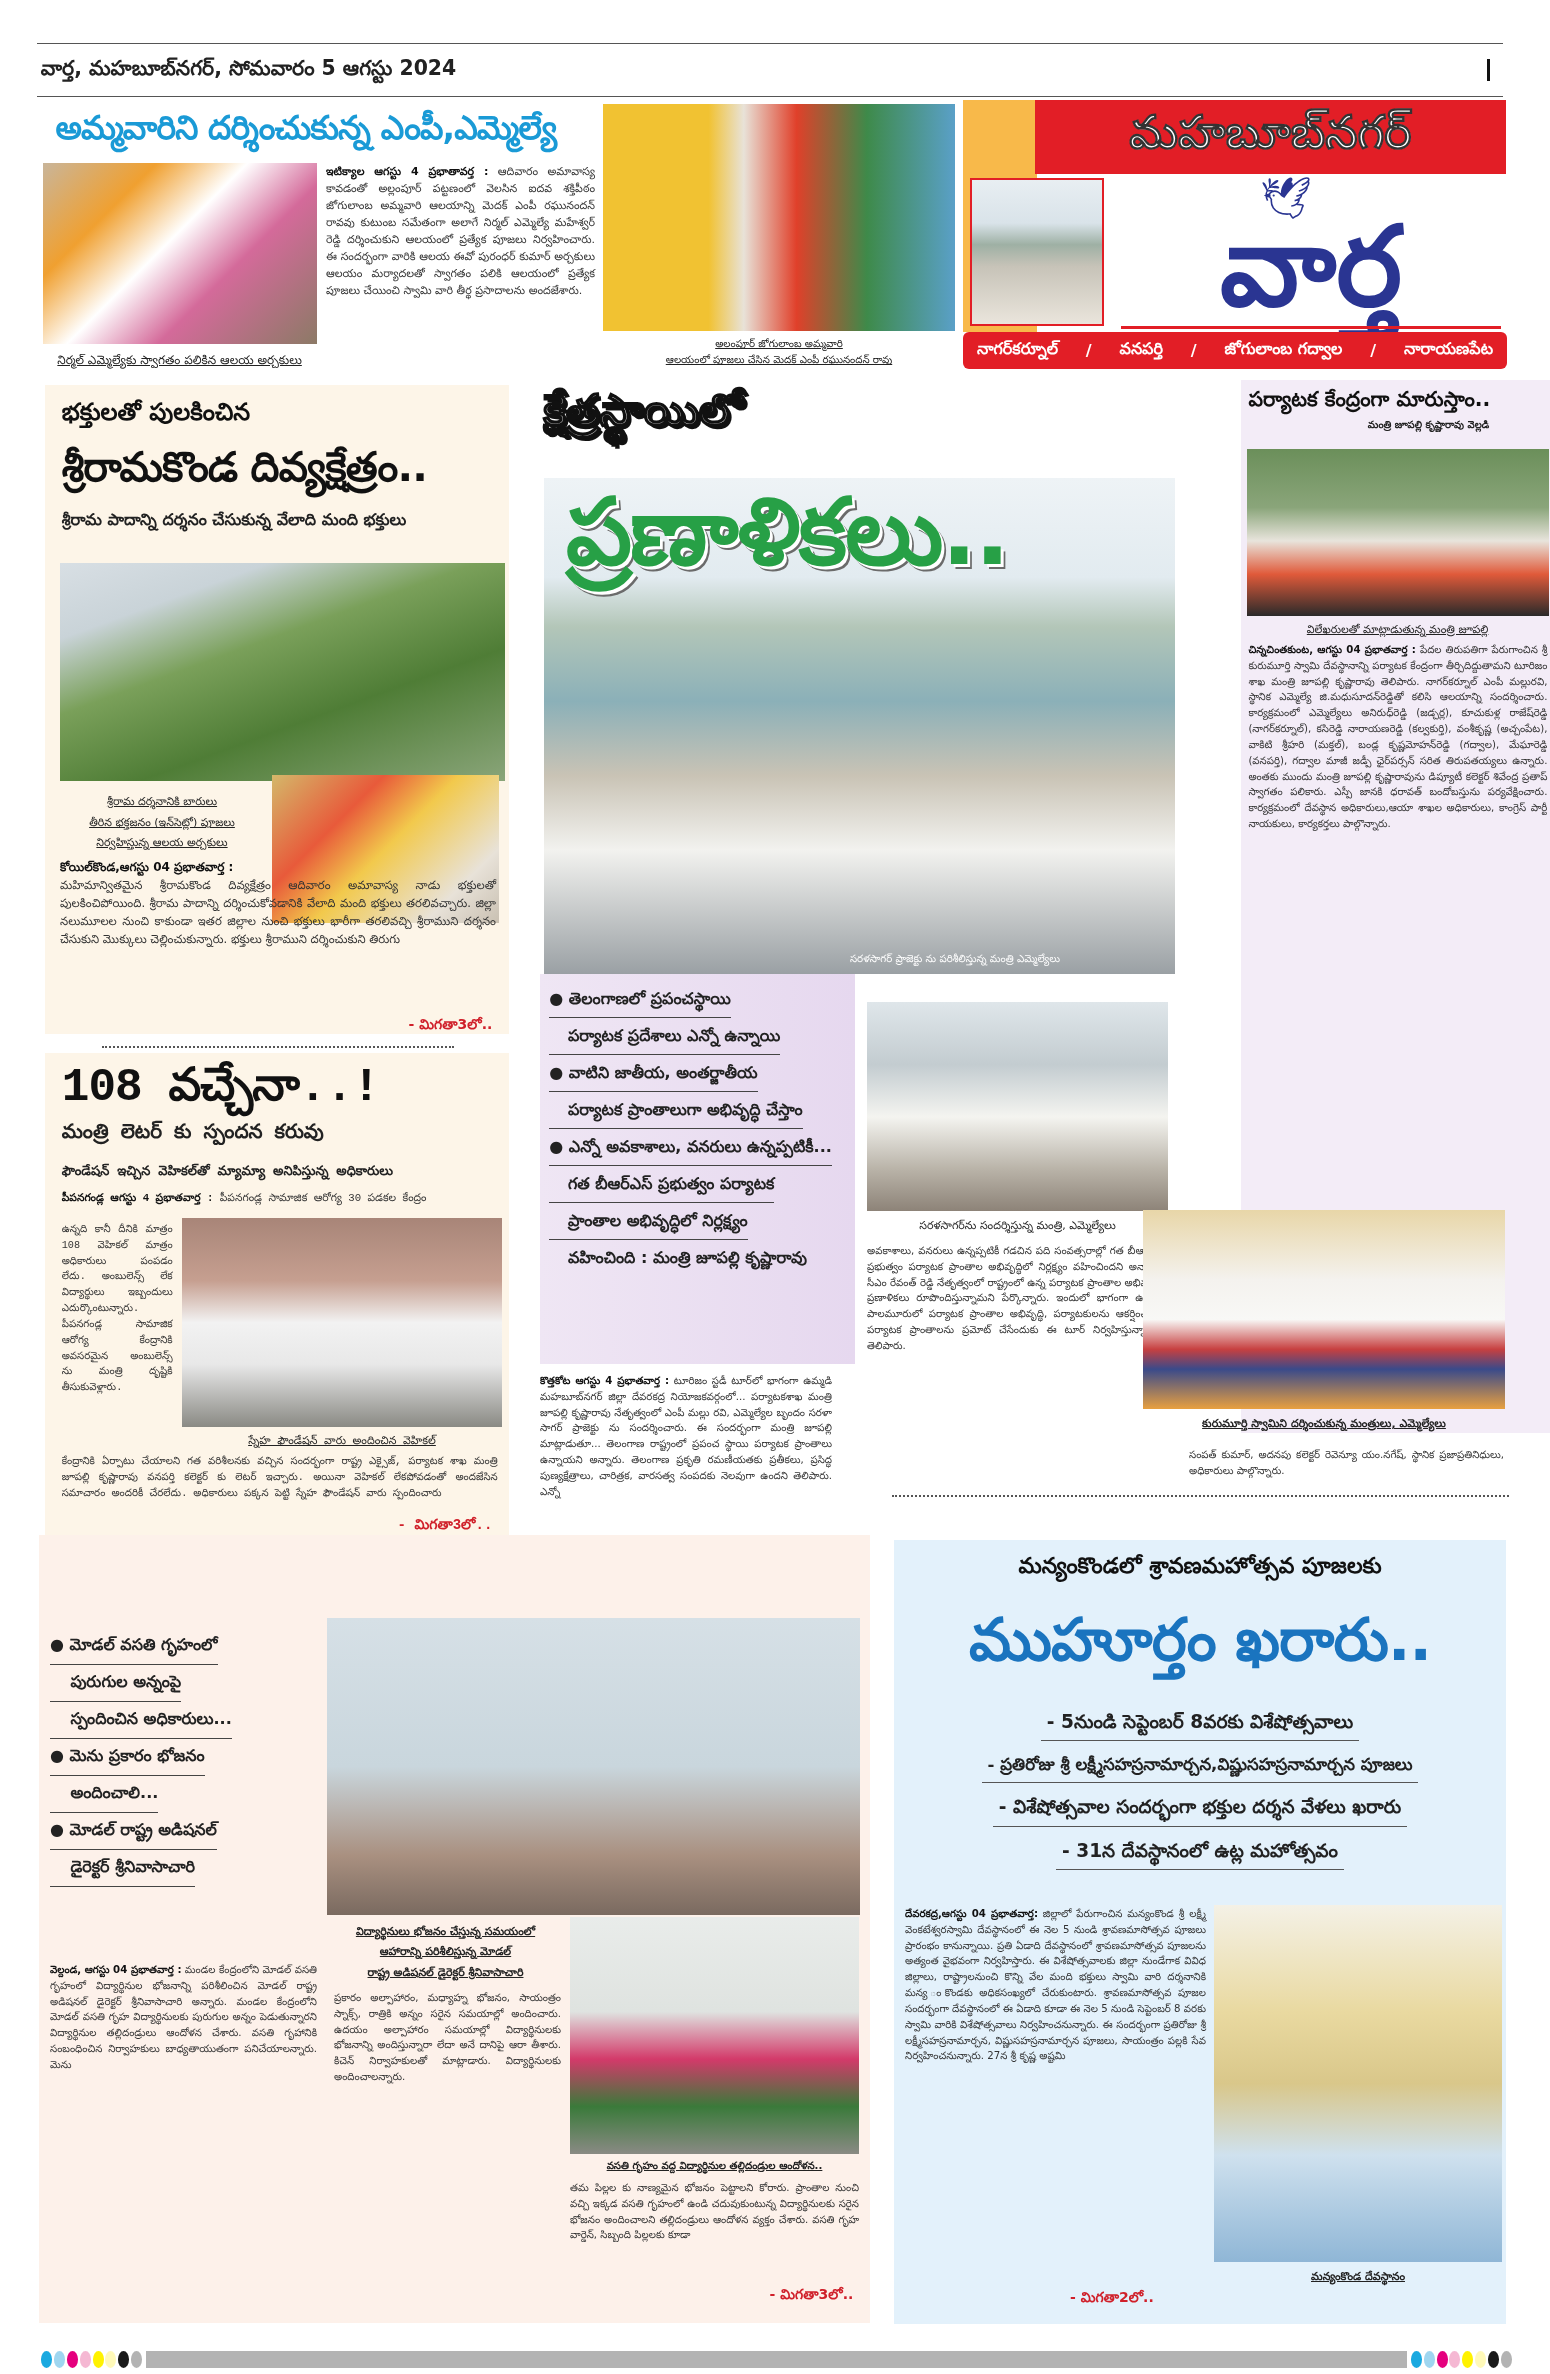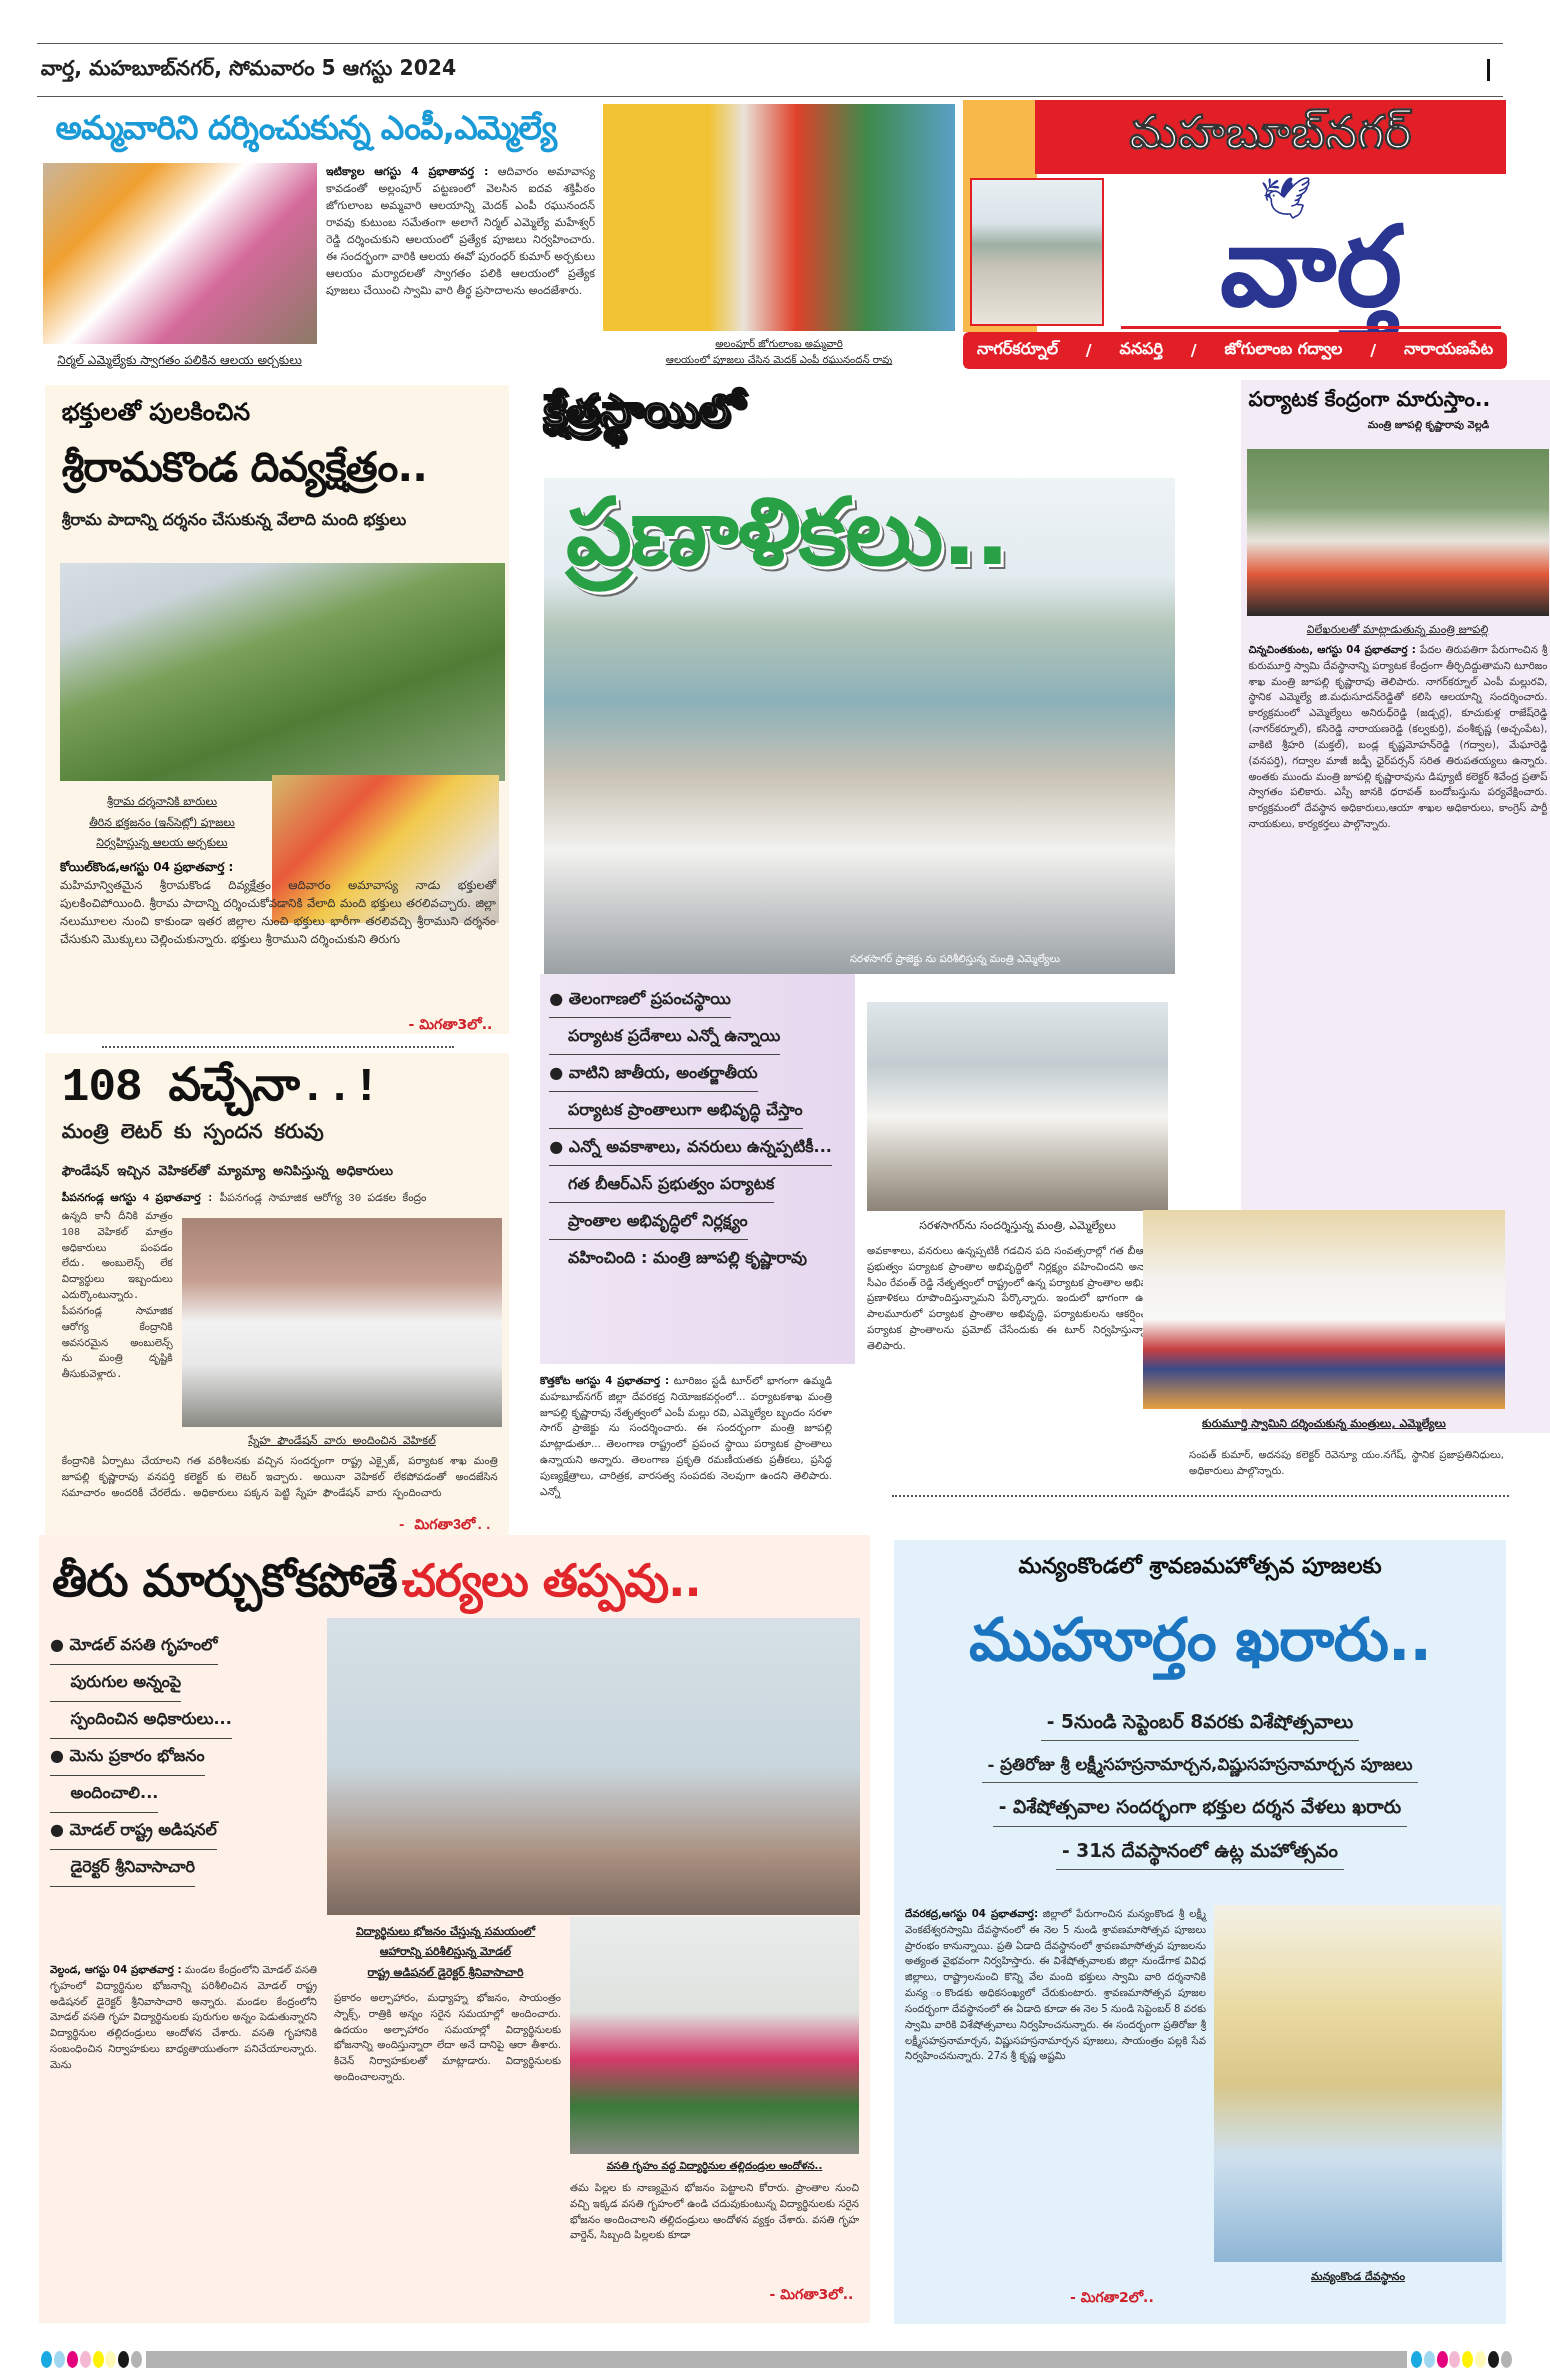--- a/index.html
+++ b/index.html
@@ -108,21 +108,21 @@
 <div class="abs dotted" style="left:102px; top:1046px; width:352px;"></div>
 
 <div class="abs cream" style="left:45px; top:1053px; width:464px; height:487px;font-family:Liberation Mono, monospace;">
   <div class="h-black-lg" style="position:absolute; left:16.7px; top:7.4px; font-size:46px;">108 వచ్చేనా..!</div>
   <div class="h-sub" style="position:absolute; left:16.7px; top:68px; font-size:20px;">మంత్రి లెటర్ కు స్పందన కరువు</div>
   <div class="h-sub" style="position:absolute; left:16.7px; top:111px; font-size:13px;">ఫౌండేషన్ ఇచ్చిన వెహికల్‌తో మ్యామ్యా అనిపిస్తున్న అధికారులు</div>
   <div class="body-text" style="position:absolute; left:16.7px; top:137px; width:436px; font-size:10.7px;">
     <span class="dateline">పీపనగండ్ల ఆగస్టు 4 ప్రభాతవార్త :</span>
     <span>పీపనగండ్ల సామాజిక ఆరోగ్య 30 పడకల కేంద్రం</span>
   </div>
-  <div class="body-text" style="position:absolute; left:16.7px; top:156px; width:111px; font-size:10.2px;">ఉన్నది కానీ దీనికి మాత్రం 108 వెహికల్ మాత్రం అధికారులు పంపడం లేదు. అంబులెన్స్ లేక విద్యార్థులు ఇబ్బందులు ఎదుర్కొంటున్నారు. పీపనగండ్ల సామాజిక ఆరోగ్య కేంద్రానికి అవసరమైన అంబులెన్స్ ను మంత్రి దృష్టికి తీసుకువెళ్లారు.</div>
+  <div class="body-text" style="position:absolute; left:16.7px; top:169px; width:111px; font-size:10.2px;">ఉన్నది కానీ దీనికి మాత్రం 108 వెహికల్ మాత్రం అధికారులు పంపడం లేదు. అంబులెన్స్ లేక విద్యార్థులు ఇబ్బందులు ఎదుర్కొంటున్నారు. పీపనగండ్ల సామాజిక ఆరోగ్య కేంద్రానికి అవసరమైన అంబులెన్స్ ను మంత్రి దృష్టికి తీసుకువెళ్లారు.</div>
   <div class="photo ambulance" style="left:137px; top:165px; width:320px; height:209px;"></div>
   <div class="caption" style="position:absolute; left:137px; top:380px; width:320px; font-size:11px;">స్నేహ ఫౌండేషన్ వారు అందించిన వెహికల్</div>
   <div class="body-text" style="position:absolute; left:16.7px; top:401px; width:436px; font-size:10.2px;">కేంద్రానికి ఏర్పాటు చేయాలని గత వరిశీలనకు వచ్చిన సందర్భంగా రాష్ట్ర ఎక్సైజ్, పర్యాటక శాఖ మంత్రి జూపల్లి కృష్ణారావు వనపర్తి కలెక్టర్ కు లెటర్ ఇచ్చారు. అయినా వెహికల్ లేకపోవడంతో అందజేసిన సమాచారం అందరికీ చేరలేదు. అధికారులు పక్కన పెట్టి స్నేహ ఫౌండేషన్ వారు స్పందించారు</div>
   <div class="cont" style="position:absolute; right:16.7px; top:464px;">- మిగతా3లో..</div>
 </div>
 
 <div class="abs" style="left:538px; top:385px; width:640px; height:1187px;">
   <div class="h-outline" style="position:absolute; left:5.6px; top:0;">క్షేత్రస్థాయిలో</div>
   <div class="photo dam" style="left:5.6px; top:93px; width:631px; height:496px; background:linear-gradient(180deg,#eef3f6 0%,#e2ebf0 20%,#b3c6b8 30%,#8bb0b8 45%,#c9c3b5 60%,#f2f2ef 75%,#9aa0a4 100%);"></div>
   <div class="h-green" style="position:absolute; left:28px; top:93px;">ప్రణాళికలు..</div>
@@ -157,24 +157,20 @@
     <span class="dateline">చిన్నచింతకుంట, ఆగస్టు 04 ప్రభాతవార్త :</span>
     <span>పేదల తిరుపతిగా పేరుగాంచిన శ్రీ కురుమూర్తి స్వామి దేవస్థానాన్ని పర్యాటక కేంద్రంగా తీర్చిదిద్దుతామని టూరిజం శాఖ మంత్రి జూపల్లి కృష్ణారావు తెలిపారు. నాగర్‌కర్నూల్ ఎంపీ మల్లురవి, స్థానిక ఎమ్మెల్యే జి.మధుసూదన్‌రెడ్డితో కలిసి ఆలయాన్ని సందర్శించారు. కార్యక్రమంలో ఎమ్మెల్యేలు అనిరుధ్‌రెడ్డి (జడ్చర్ల), కూచుకుళ్ల రాజేష్‌రెడ్డి (నాగర్‌కర్నూల్), కసిరెడ్డి నారాయణరెడ్డి (కల్వకుర్తి), వంశీకృష్ణ (అచ్చంపేట), వాకిటి శ్రీహరి (మక్తల్), బండ్ల కృష్ణమోహన్‌రెడ్డి (గద్వాల), మేఘారెడ్డి (వనపర్తి), గద్వాల మాజీ జడ్పీ ఛైర్‌పర్సన్ సరిత తిరుపతయ్యలు ఉన్నారు. అంతకు ముందు మంత్రి జూపల్లి కృష్ణారావును డిప్యూటీ కలెక్టర్ శివేంద్ర ప్రతాప్ స్వాగతం పలికారు. ఎస్పీ జానకి ధరావత్ బందోబస్తును పర్యవేక్షించారు. కార్యక్రమంలో దేవస్థాన అధికారులు,ఆయా శాఖల అధికారులు, కాంగ్రెస్ పార్టీ నాయకులు, కార్యకర్తలు పాల్గొన్నారు.</span>
   </div>
 </div>
 <div class="photo seated" style="left:1143px; top:1210px; width:362px; height:199px;"></div>
 <div class="caption" style="position:absolute; left:1143px; top:1415px; width:362px; font-size:11px; font-weight:bold;">కురుమూర్తి స్వామిని దర్శించుకున్న మంత్రులు, ఎమ్మెల్యేలు</div>
 <div class="body-text" style="position:absolute; left:1189px; top:1447px; width:315px; font-size:10.2px;">సంపత్ కుమార్, అదనపు కలెక్టర్ రెవెన్యూ యం.నగేష్, స్థానిక ప్రజాప్రతినిధులు, అధికారులు పాల్గొన్నారు.</div>
 <div class="abs dotted" style="left:892px; top:1495px; width:617px;"></div>
 
 <div class="abs peach" style="left:39px; top:1535px; width:831px; height:788px;">
-  <div style="position:absolute; left:13px; top:18.6px; white-space:nowrap;">
-    <span class="h-black-lg" style="font-size:45px;">తీరు మార్చుకోకపోతే</span>
-    <span class="h-black-lg" style="font-size:45px; color:#e0252b;">చర్యలు తప్పవు..</span>
-  </div>
   <div class="bullet-row" style="position:absolute; left:11px; top:93px; width:269px;">
     <span class="bullet-line">● <span>మోడల్ వసతి గృహంలో</span></span>
     <span class="bullet-line" style="padding-left:20.4px;"><span>పురుగుల అన్నంపై</span></span>
     <span class="bullet-line" style="padding-left:20.4px;"><span>స్పందించిన అధికారులు...</span></span>
     <span class="bullet-line">● <span>మెను ప్రకారం భోజనం</span></span>
     <span class="bullet-line" style="padding-left:20.4px;"><span>అందించాలి...</span></span>
     <span class="bullet-line">● <span>మోడల్ రాష్ట్ర అడిషనల్</span></span>
     <span class="bullet-line" style="padding-left:20.4px;"><span>డైరెక్టర్ శ్రీనివాసాచారి</span></span>
   </div>
   <div class="photo room" style="left:288px; top:83px; width:533px; height:297px;"></div>

